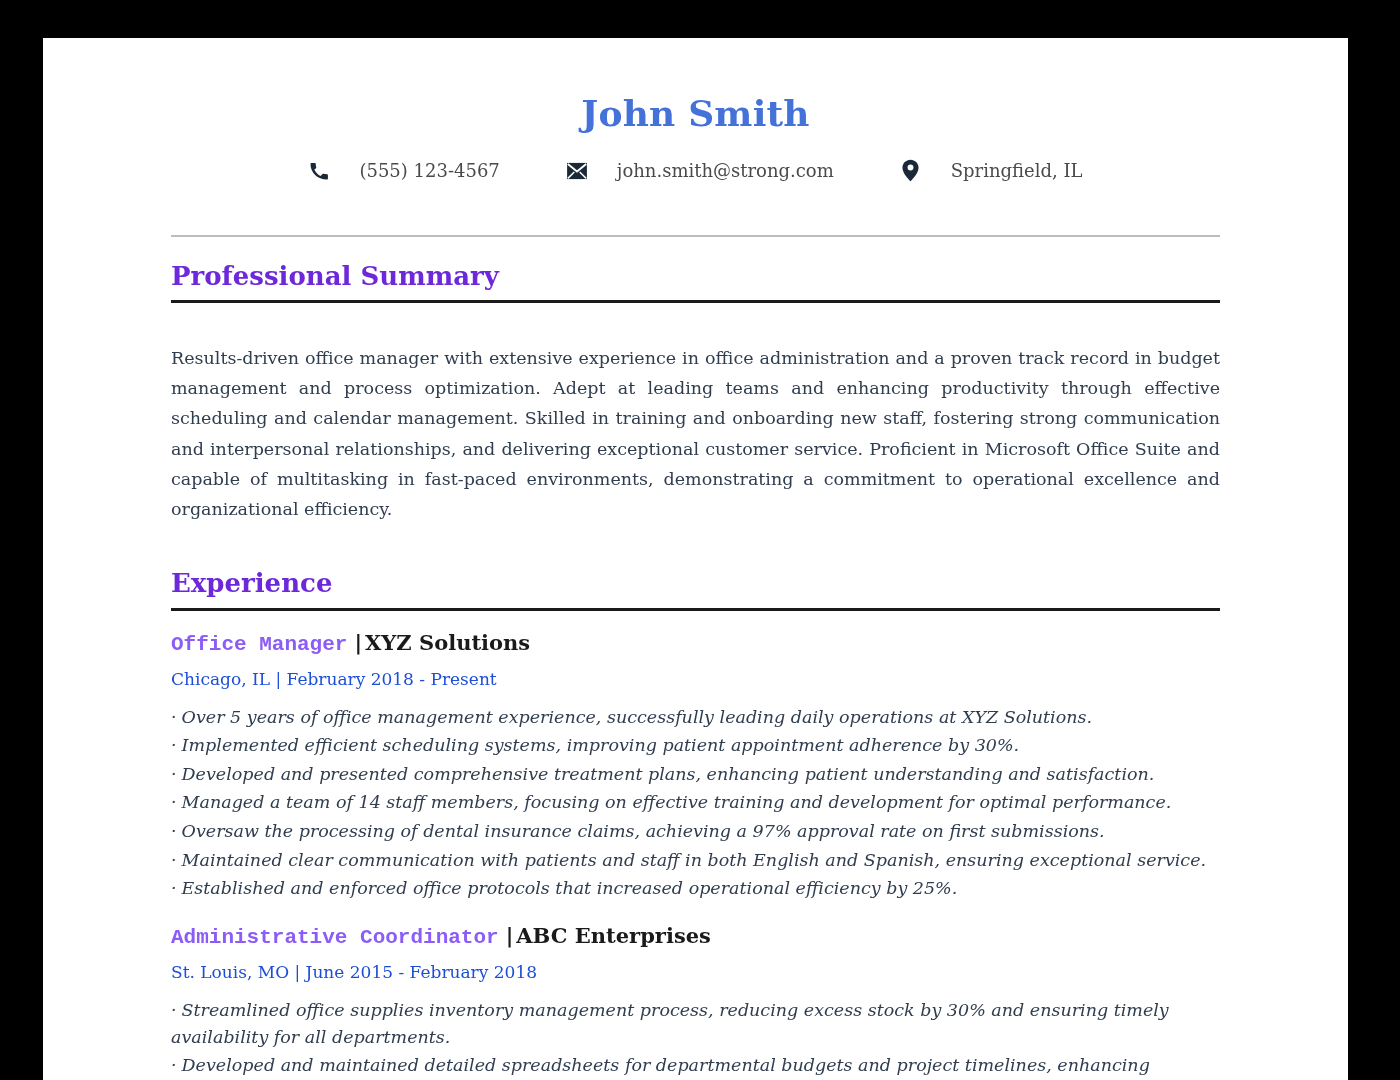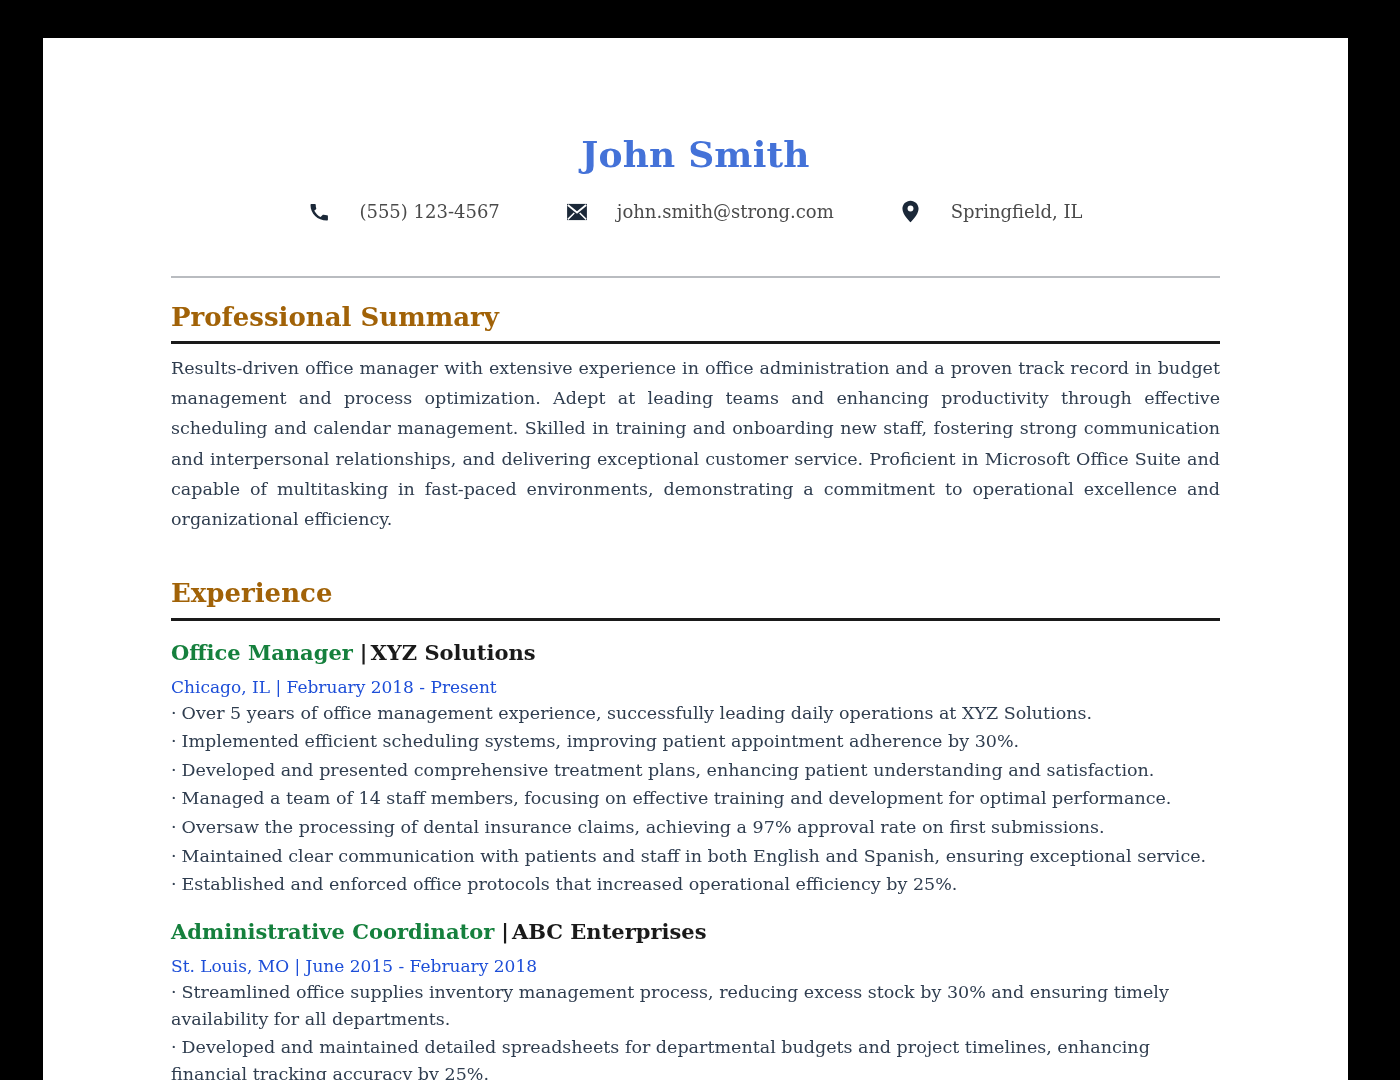--- a/index.html
+++ b/index.html
@@ -24,21 +24,21 @@
     background: #ffffff;
     overflow: hidden;
   }
 
   .page-inner {
     padding: 0 128px 0 128px;
   }
 
   
   .resume-header {
-    padding-top: 97px;
+    padding-top: 56px;
     text-align: center;
   }
 
   .full-name {
     font-size: 36px;
     font-weight: bold;
     color: #4472d8;
     letter-spacing: 0.2px;
     line-height: 1.1;
   }
@@ -82,68 +82,70 @@
     margin-top: 53px;
     height: 2px;
     background: #b9bcc0;
   }
 
   .section { margin-top: 0; }
 
   .section-title {
     font-size: 26px;
     font-weight: bold;
-    color: #a16207;
+    color: #6d28d9;
     line-height: 1.2;
     padding-top: 24px;
     padding-bottom: 8px;
   }
 
   .section-rule {
     height: 3px;
     background: #1a1a1a;
   }
 
   .summary-text {
-    margin-top: 9px;
+    margin-top: 40px;
     font-size: 17.5px;
     line-height: 1.73;
     color: #2f3d4f;
     text-align: justify;
   }
 
   .section-experience { margin-top: 20px; }
 
   .job { margin-top: 0; }
 
   .job-heading {
     font-size: 21px;
     font-weight: bold;
     line-height: 1.3;
     padding-top: 18px;
   }
 
-  .job-title { color: #15803d; }
+  .job-title { color: #8b5cf6; font-family: Liberation Mono, monospace; }
 
   .job-sep {
     color: #1a1a1a;
     padding: 0 3px 0 7px;
   }
 
   .job-company { color: #1a1a1a; }
 
   .job-meta {
     margin-top: 10px;
     font-size: 17px;
     color: #1d4ed8;
     line-height: 1.4;
   }
 
   .bullets {
+    margin-top: 12px;
     list-style: none;
+    font-style: italic;
   }
 
   .bullet {
     font-size: 17.5px;
     line-height: 1.52;
     color: #2f3d4f;
     padding-bottom: 2px;
   }
 
   .bullet-dot { padding-right: 5px; }

